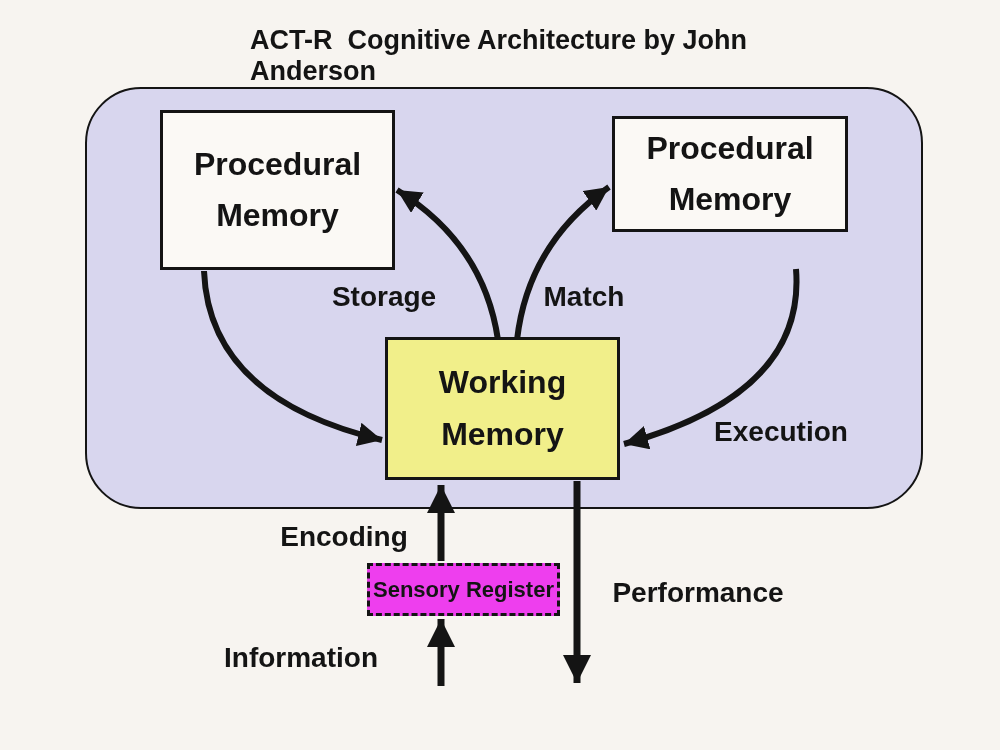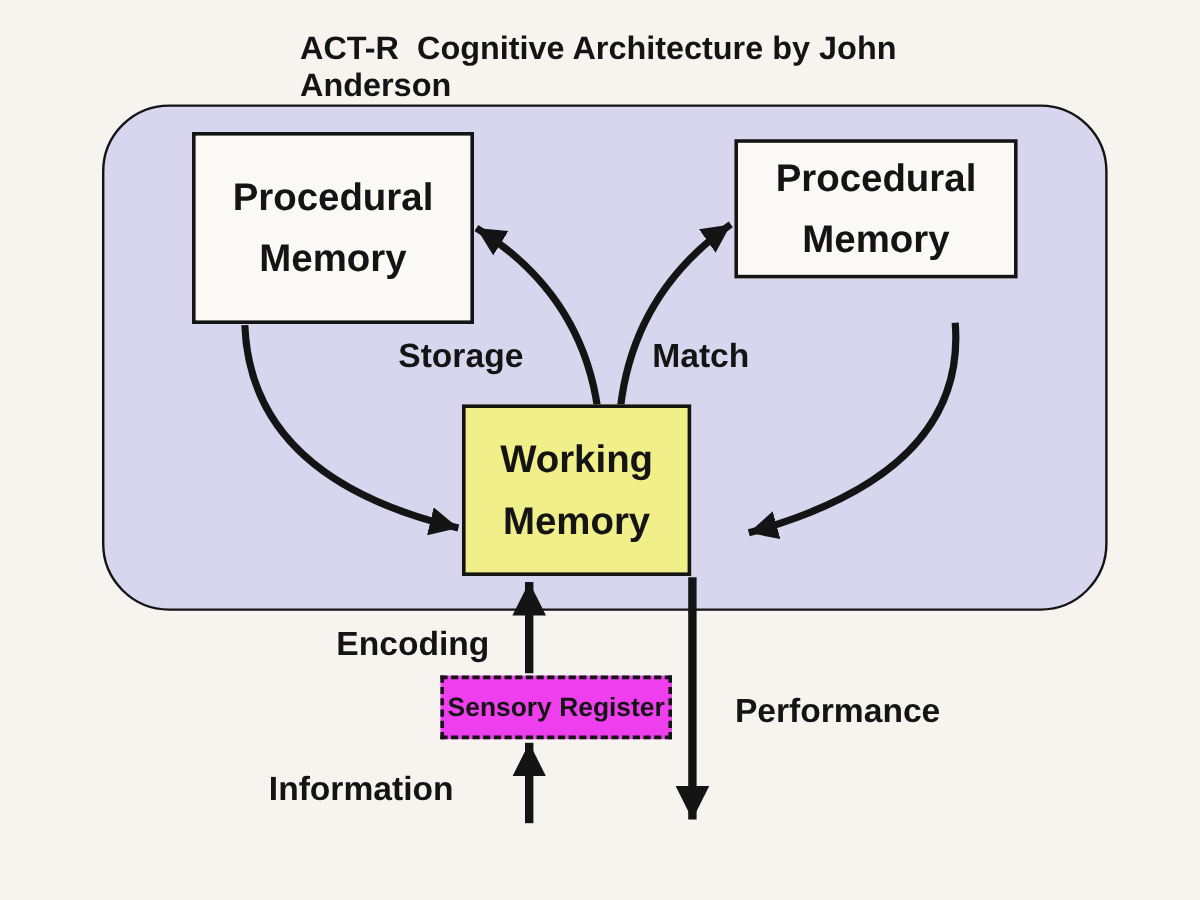--- a/index.html
+++ b/index.html
@@ -20,21 +20,21 @@
   svg.arrows{position:absolute;left:0;top:0;width:1000px;height:750px;pointer-events:none;}
   svg.arrows path.edge{fill:none;stroke:var(--line);}
   svg.arrows .head{fill:var(--line);}
 
   .node{position:absolute;box-sizing:border-box;display:flex;align-items:center;justify-content:center;
     text-align:center;border:3px solid var(--line);color:var(--text);font-weight:bold;}
   .node .lbl{white-space:pre-line;}
   .mem{background:var(--box-fill);font-size:32px;line-height:1.6;}
   .declarative{left:160px;top:110px;width:235px;height:160px;}
   .procedural{left:612px;top:116px;width:236px;height:116px;}
-  .working{left:385px;top:337px;width:191px;height:143px;background:var(--working-fill);
+  .working{left:385px;top:337px;width:235px;height:143px;background:var(--working-fill);
     font-size:32px;line-height:1.6;}
   .sensory{left:333px;top:563px;width:193px;height:53px;background:var(--sensory-fill);
     border:3.5px dashed var(--line);font-size:22px;line-height:1;margin-left:34px;}
 
   .edge-label{position:absolute;transform:translate(-50%,-50%);font-size:28px;font-weight:bold;
     color:var(--text);white-space:nowrap;}
   .lbl-storage{left:384px;top:297px;}
   .lbl-match{left:584px;top:297px;text-align:right;}
   .lbl-retrieval{left:215px;top:433px;}
   .lbl-execution{left:781px;top:432px;}
@@ -83,18 +83,19 @@
     <span class="lbl">Working
 Memory</span>
   </div>
 
   <div class="node sensory">
     <span class="lbl">Sensory Register</span>
   </div>
 
   <div class="edge-label lbl-storage">Storage</div>
   <div class="edge-label lbl-match">Match</div>
+  <div class="edge-label lbl-execution">Execution</div>
   <div class="edge-label lbl-encoding">Encoding</div>
   <div class="edge-label lbl-performance">Performance</div>
   <div class="edge-label lbl-information">Information</div>
 
 
 </div>
 
 </body></html>

